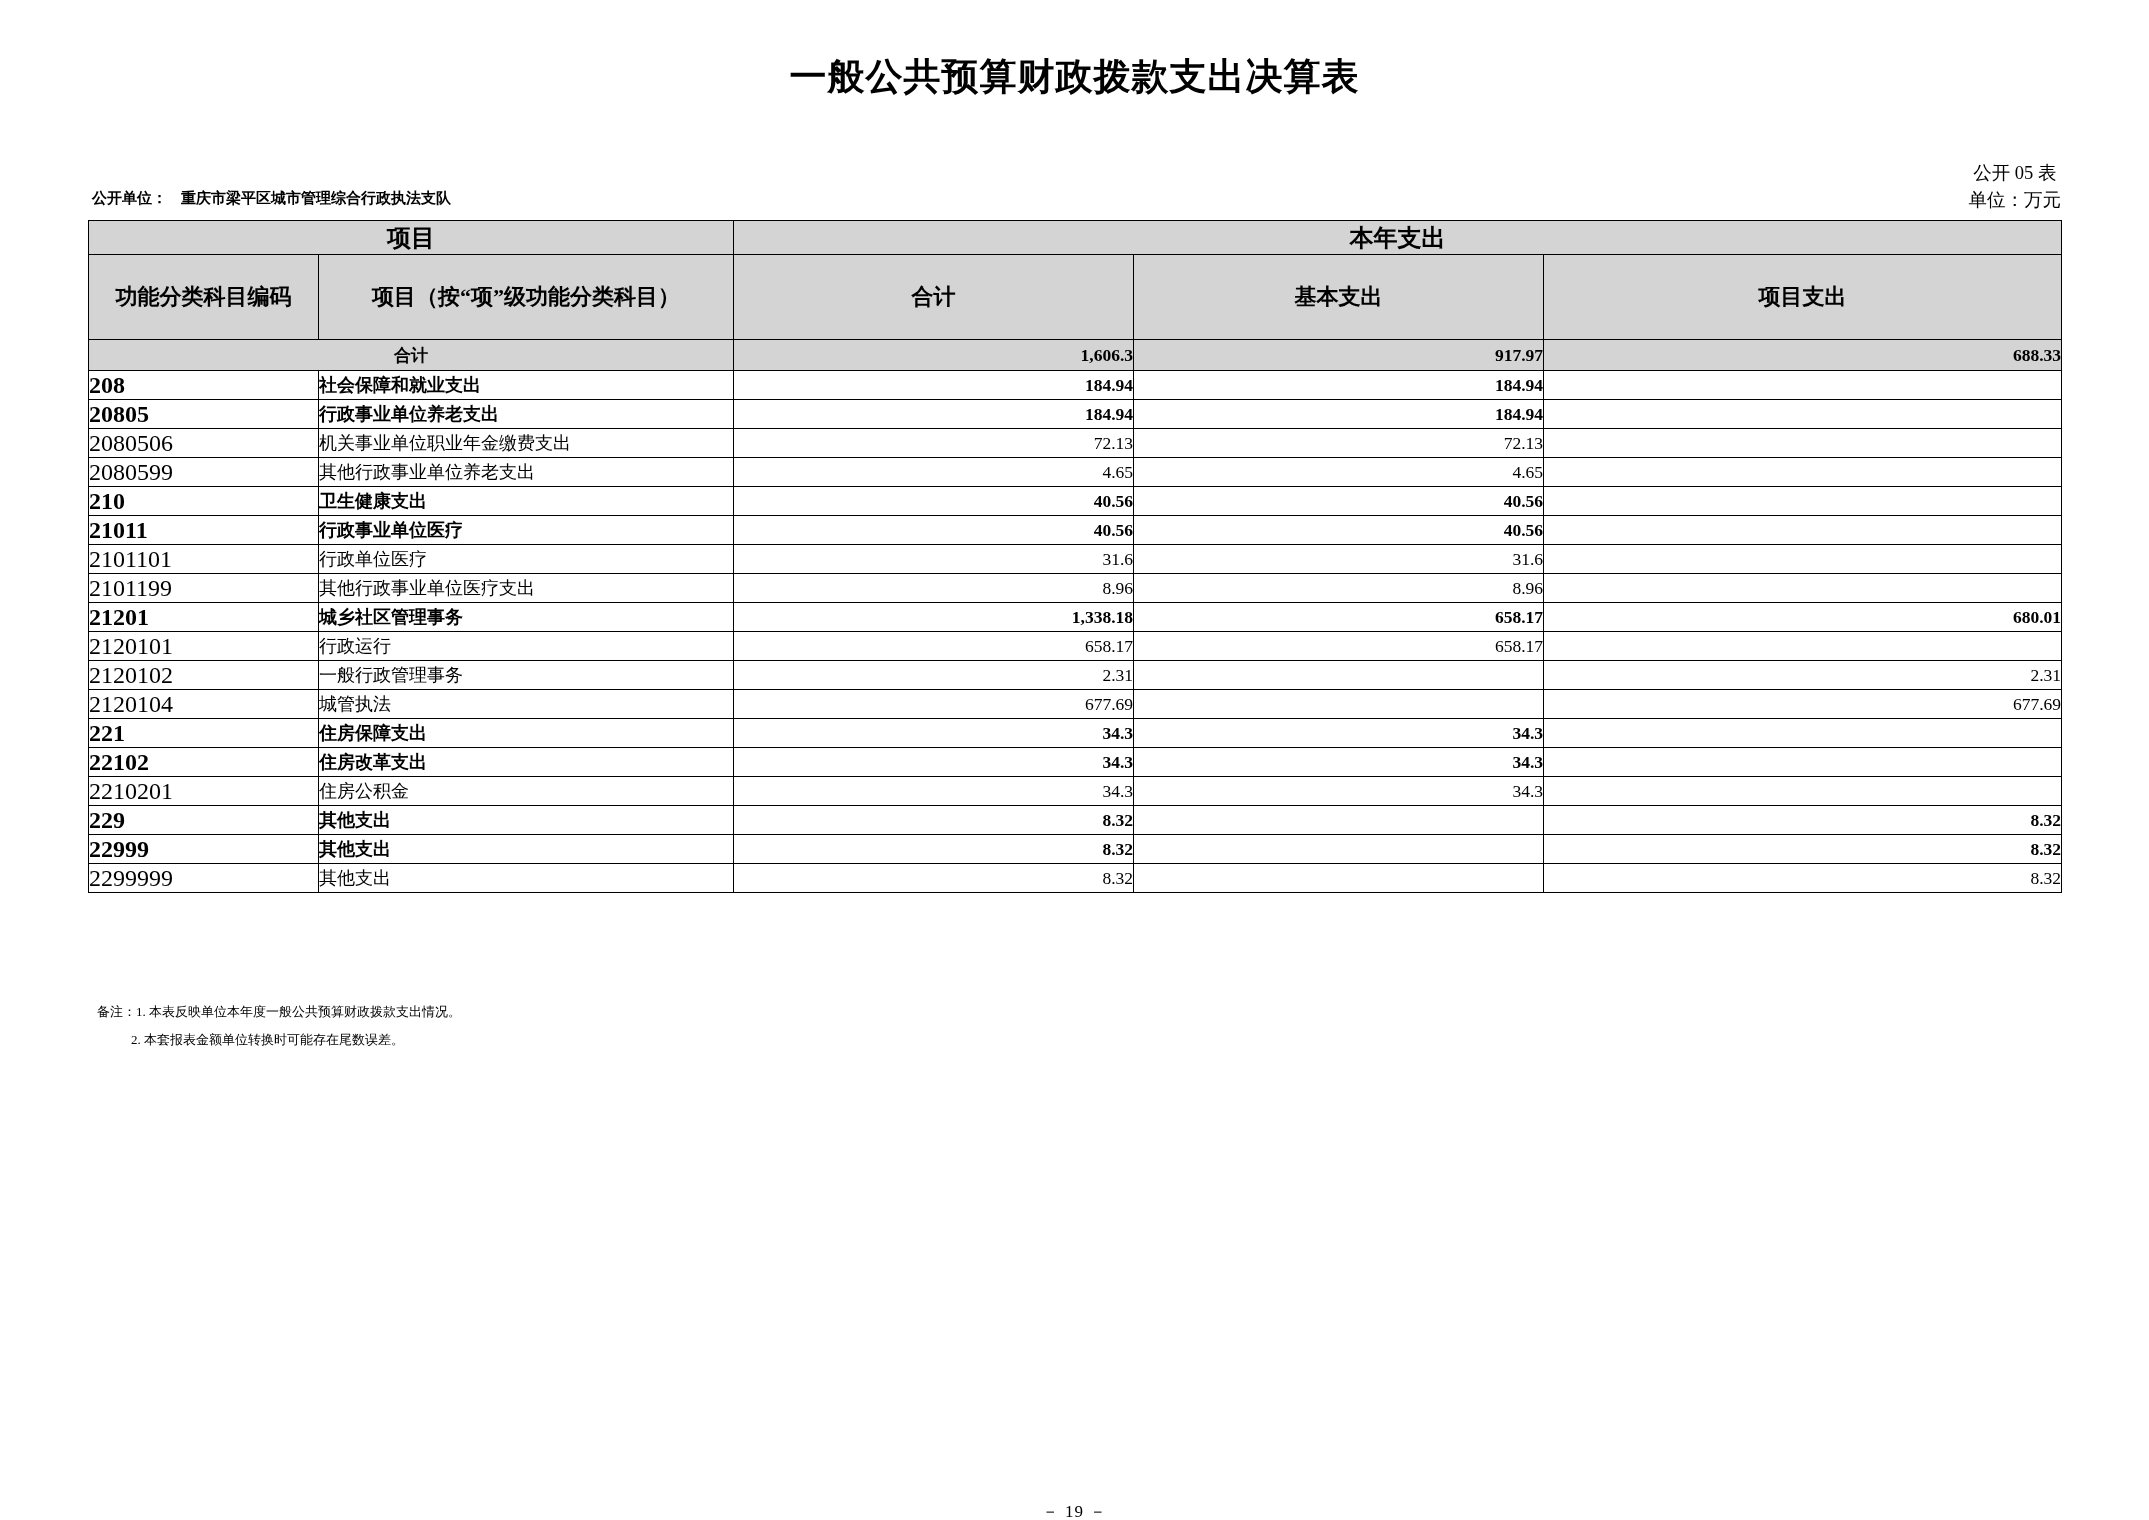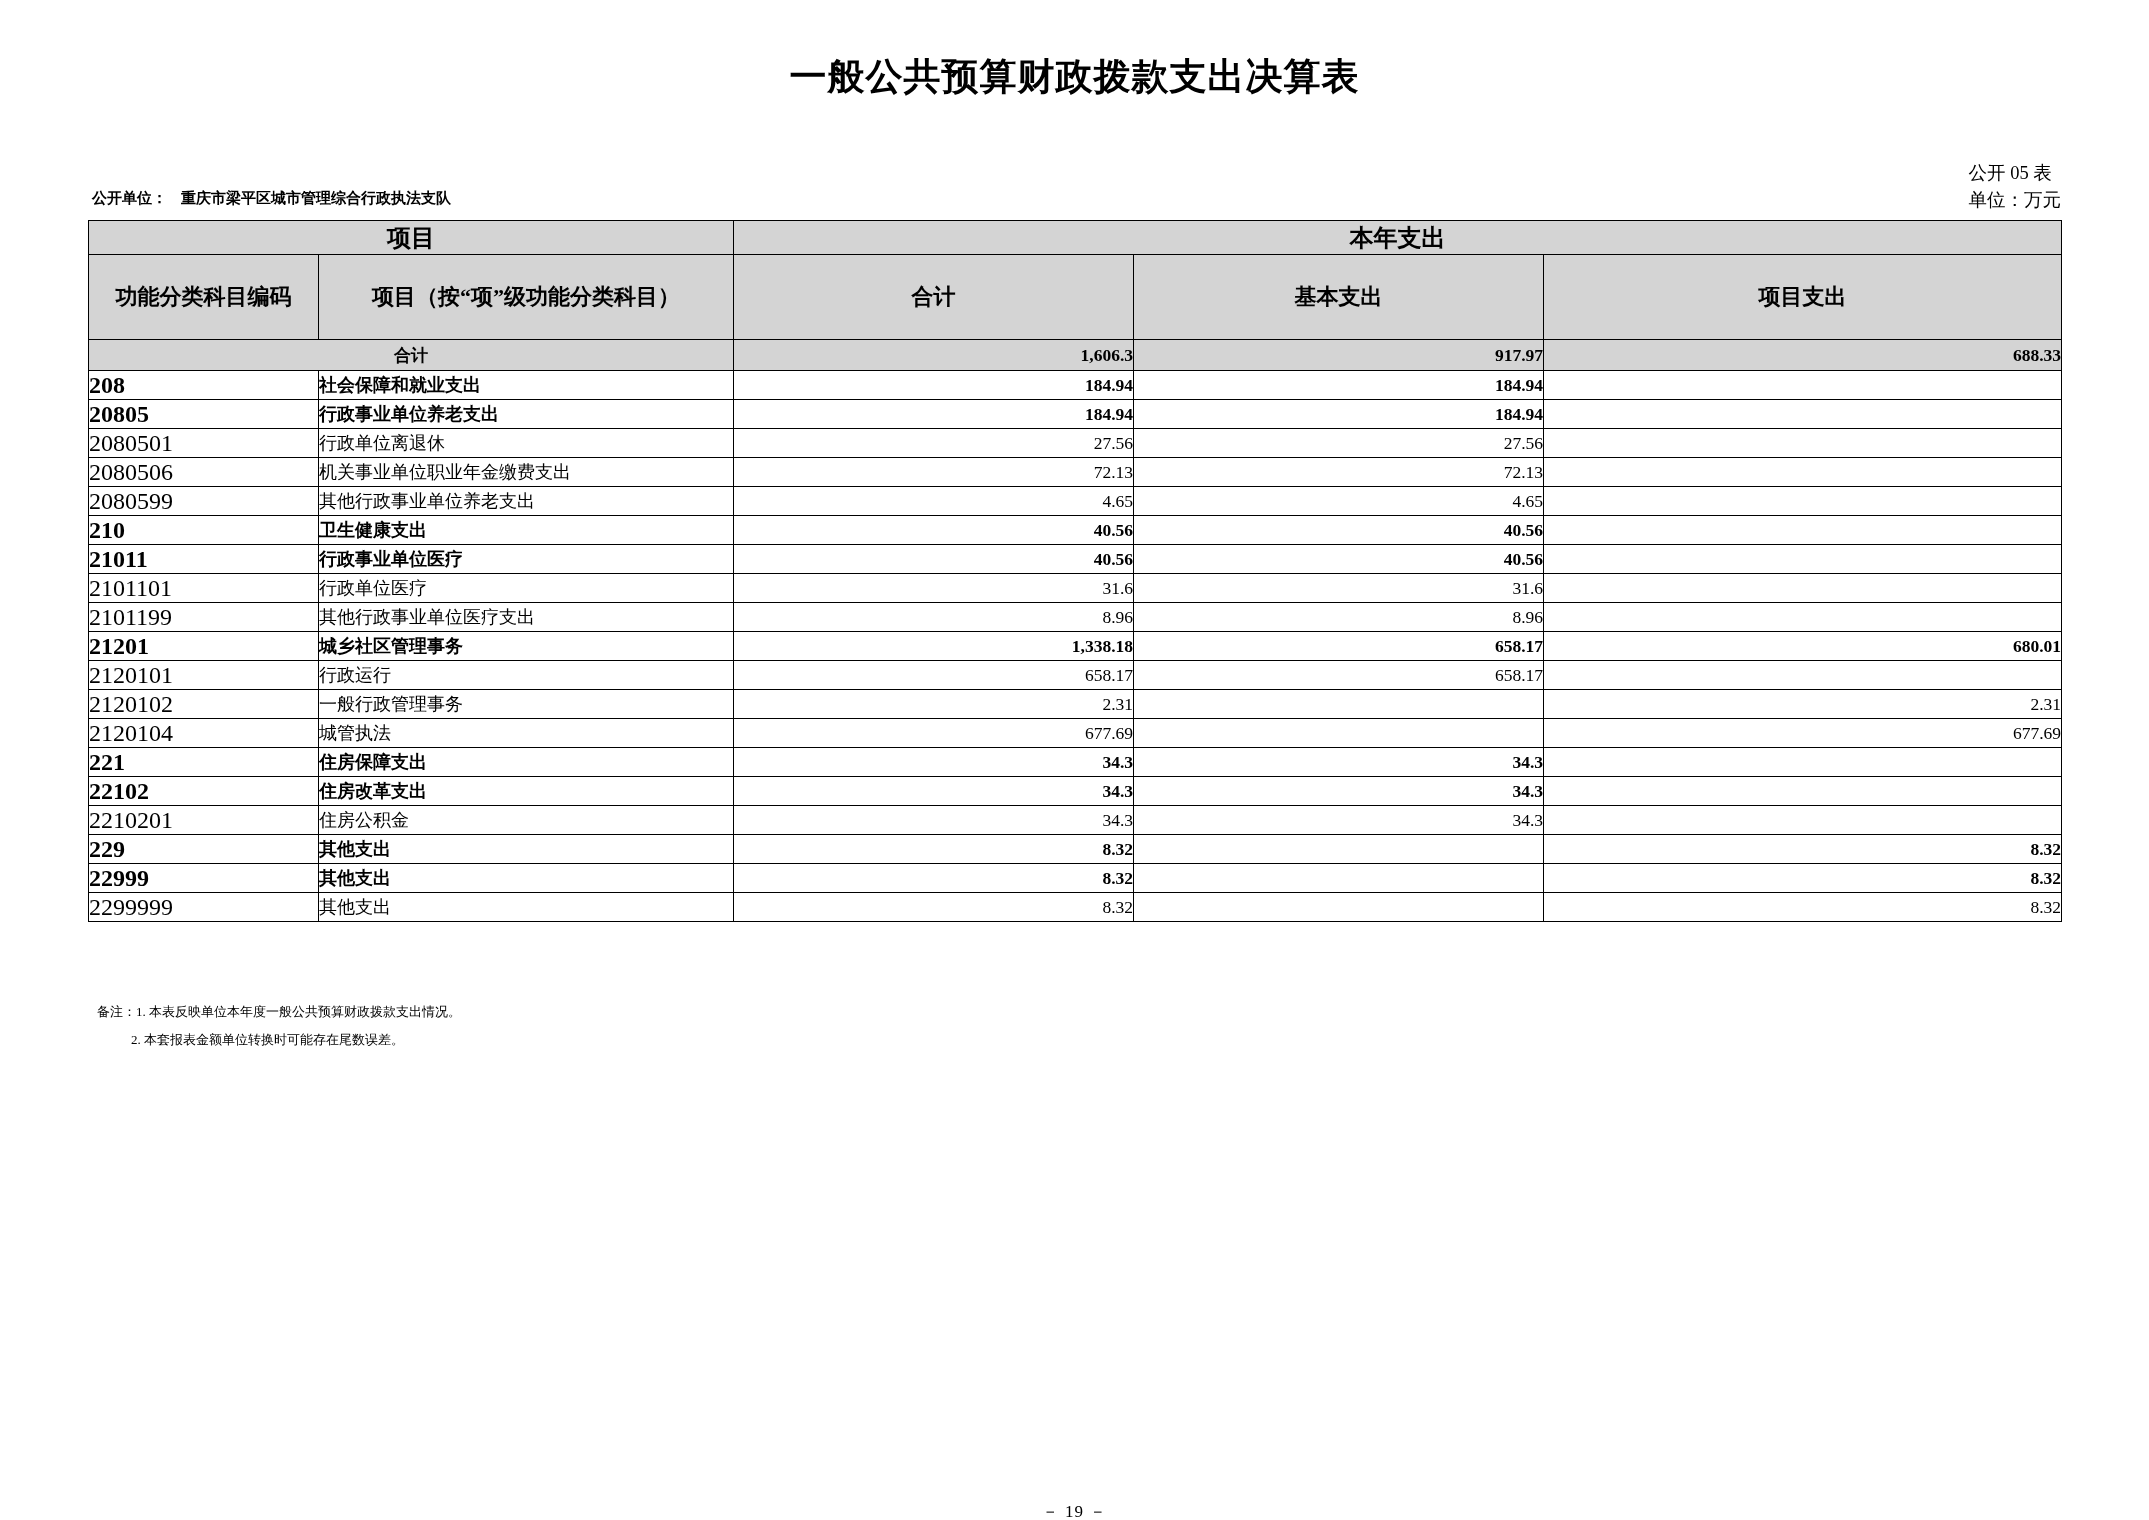--- a/index.html
+++ b/index.html
@@ -27,21 +27,21 @@
     font-size: 37px;
     font-weight: bold;
     letter-spacing: 1px;
     margin-top: 52px;
     font-family: "Liberation Serif", "DejaVu Serif", serif;
   }
   .meta-right {
     position: absolute;
     right: 88px;
     top: 108px;
-    text-align: left;
+    text-align: center;
     font-size: 18.5px;
     line-height: 27px;
   }
   .meta-left {
     position: absolute;
     left: 92px;
     top: 137px;
     font-size: 15px;
     font-weight: bold;
     white-space: nowrap;
@@ -181,27 +181,20 @@
           <td class="num"></td>
         </tr>
         <tr class="lvl2">
           <td class="code">20805</td>
           <td class="name">行政事业单位养老支出</td>
           <td class="num">184.94</td>
           <td class="num">184.94</td>
           <td class="num"></td>
         </tr>
         <tr class="lvl3">
-          <td class="code">2080501</td>
-          <td class="name">行政单位离退休</td>
-          <td class="num">27.56</td>
-          <td class="num">27.56</td>
-          <td class="num"></td>
-        </tr>
-        <tr class="lvl3">
           <td class="code">2080506</td>
           <td class="name">机关事业单位职业年金缴费支出</td>
           <td class="num">72.13</td>
           <td class="num">72.13</td>
           <td class="num"></td>
         </tr>
         <tr class="lvl3">
           <td class="code">2080599</td>
           <td class="name">其他行政事业单位养老支出</td>
           <td class="num">4.65</td>

